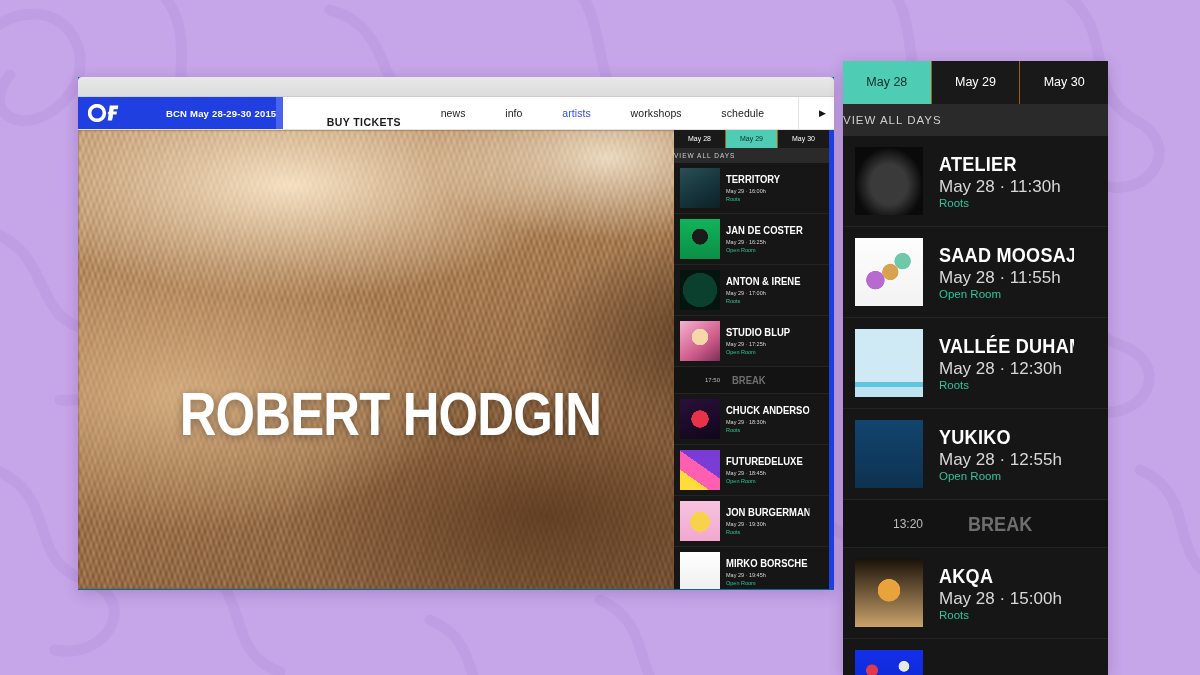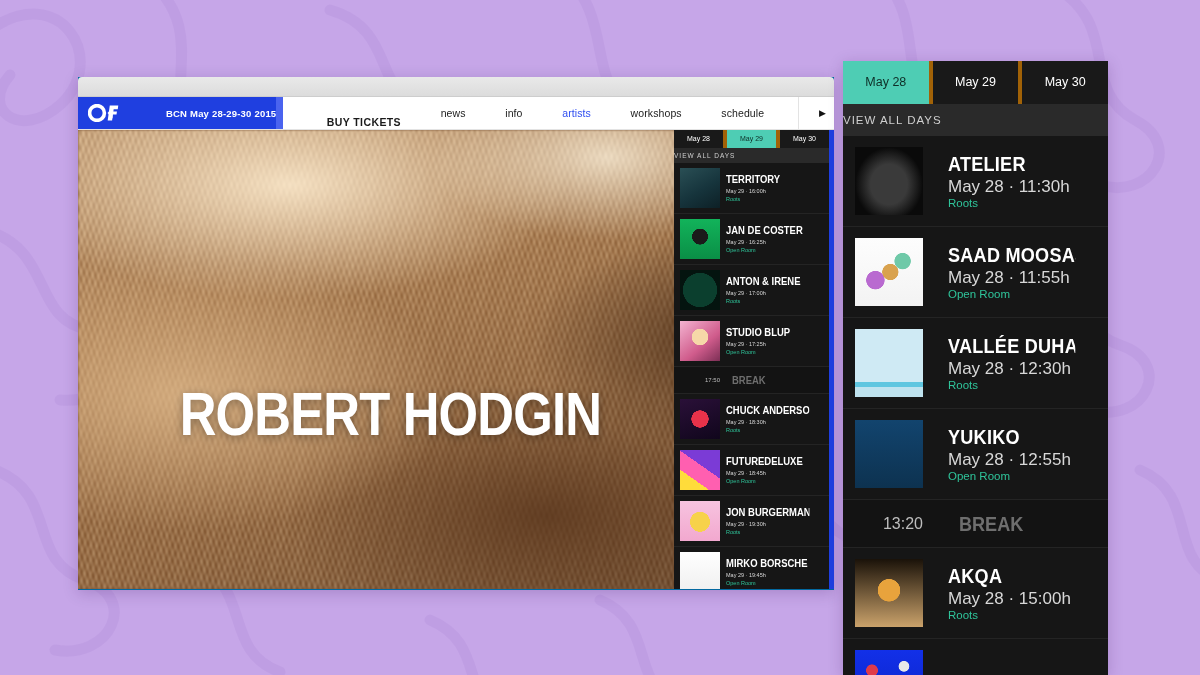--- a/index.html
+++ b/index.html
@@ -117,21 +117,21 @@
     white-space: nowrap;
   }
 
   
   .sched-panel { background:#111111; color:#fff; display:flex; flex-direction:column; }
   .sched-tabs { display:flex; }
   .sched-tab {
     flex:1; text-align:center;
     background:#191919; color:#fff;
     cursor:pointer;
-    border-right:4px solid #a16207;
+    border-right:1px solid #a16207;
   }
   .sched-tab:last-child { border-right:0; }
   .sched-tab.active { background:#4ecdb4; color:#0e2e27; }
   .sched-viewall {
     background:#2a2a2a; color:#cfcfcf; text-align:left;
     cursor:pointer;
     letter-spacing:1px;
   }
   .sched-list { flex:1; overflow:hidden; background:#141414; }
   .sched-row {
@@ -176,29 +176,29 @@
 
   
   #right-panel {
     position:absolute;
     left:843px; top:61px;
     width:265px; height:614px;
     box-shadow:0 3px 14px rgba(60,20,90,.22);
   }
   #right-panel .sched-tab { font-size:12.5px; padding:14px 0 15px; }
   #right-panel .sched-viewall { font-size:11.5px; padding:10px 0; }
-  #right-panel .sched-row { padding:20px 12px; gap:25px; height:91px; }
+  #right-panel .sched-row { padding:20px 12px; gap:16px; height:91px; }
   #right-panel .sched-thumb { width:68px; height:68px; }
   #right-panel .sched-name {
     font-size:21px; line-height:23px; margin-bottom:4px; letter-spacing:.3px;
   }
   #right-panel .sched-when { font-size:17px; line-height:16px; }
   #right-panel .sched-where { font-size:11.5px; line-height:16px; }
   #right-panel .sched-row.break { height:48px; }
-  #right-panel .break-time { font-size:16px; width:68px; margin-right:11px;text-align:right; }
+  #right-panel .break-time { font-size:12px; width:68px; margin-right:29px;text-align:right; }
   #right-panel .break-label { font-size:21px; }
 </style>
 </head>
 <body style="background-color: rgb(198, 166, 232);">
 
 <svg id="bg-squiggles" viewBox="0 0 1200 675" preserveAspectRatio="none" aria-hidden="true">
   <g fill="none" stroke="#bb99e0" stroke-width="11" stroke-linecap="round">
     <path d="M-10 30 C60 -20 110 60 60 105 C20 140 -20 110 10 75"></path>
     <path d="M150 -20 C215 40 150 95 205 140 C250 178 200 230 150 200"></path>
     <path d="M330 10 C400 30 370 100 430 110 C490 120 470 185 410 190"></path>

